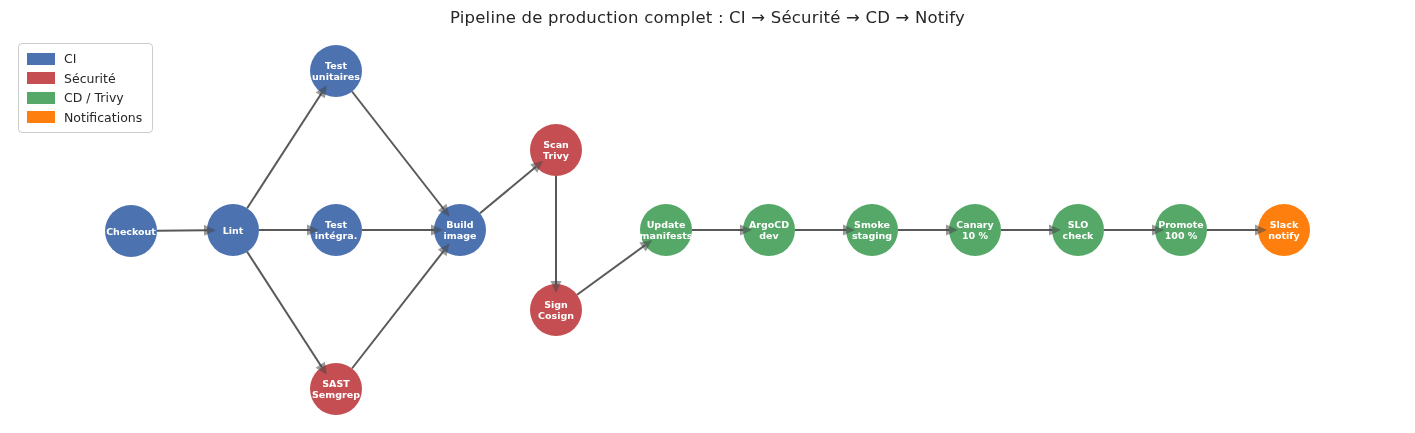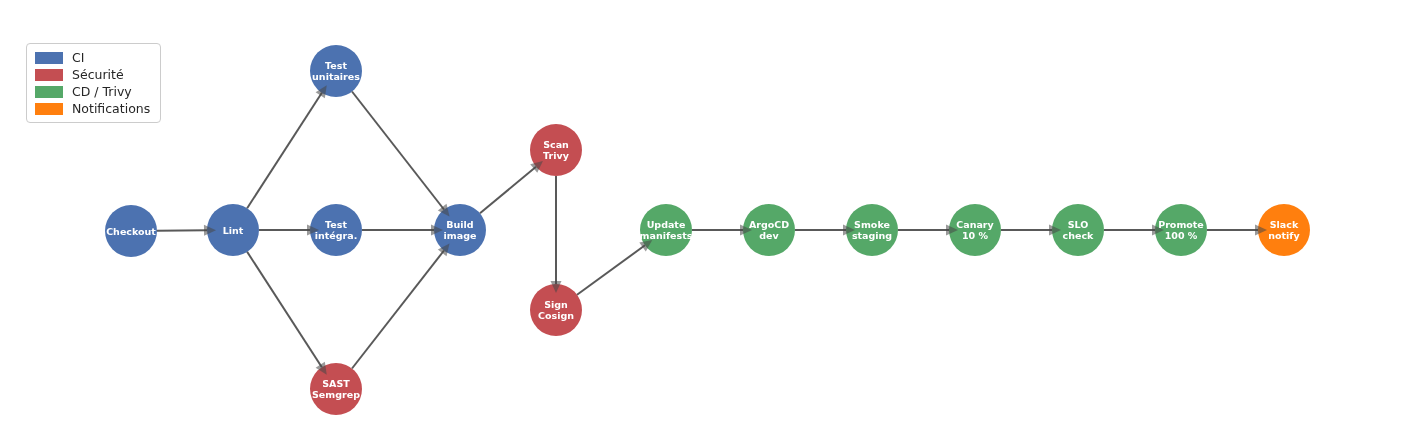--- a/index.html
+++ b/index.html
@@ -20,24 +20,24 @@
     top: 8px;
     left: 0;
     width: 100%;
     text-align: center;
     font-size: 16.5px;
     color: #262626;
     letter-spacing: 0.2px;
   }
   .legend {
     position: absolute;
-    left: 26px;
+    left: 18px;
     top: 43px;
     width: 135px;
-    height: 80px;
+    height: 90px;
     box-sizing: border-box;
     border: 1px solid #cccccc;
     border-radius: 4px;
     background: #ffffff;
     display: flex;
     flex-direction: column;
     justify-content: space-around;
     padding: 5px 8px;
   }
   .legend-item {
@@ -74,20 +74,21 @@
   }
   .graph-arrowhead {
     stroke: none;
     fill-opacity: 0.55;
   }
 </style>
 </head>
 <body>
 
 <div class="figure">
+  <div class="chart-title" style="color: rgb(38, 38, 38);">Pipeline de production complet : CI → Sécurité → CD → Notify</div>
 
   <svg class="graph" width="1415" height="433" viewBox="0 0 1415 433">
     <g id="nodes-layer">
         <g>
           <circle cx="131" cy="231" r="26" fill="#4C72B0"></circle>
           <text class="node-label" text-anchor="middle"><tspan x="131" y="234.5">Checkout</tspan></text>
         </g>
         <g>
           <circle cx="233" cy="230" r="26" fill="#4C72B0"></circle>
           <text class="node-label" text-anchor="middle"><tspan x="233" y="233.5">Lint</tspan></text>

